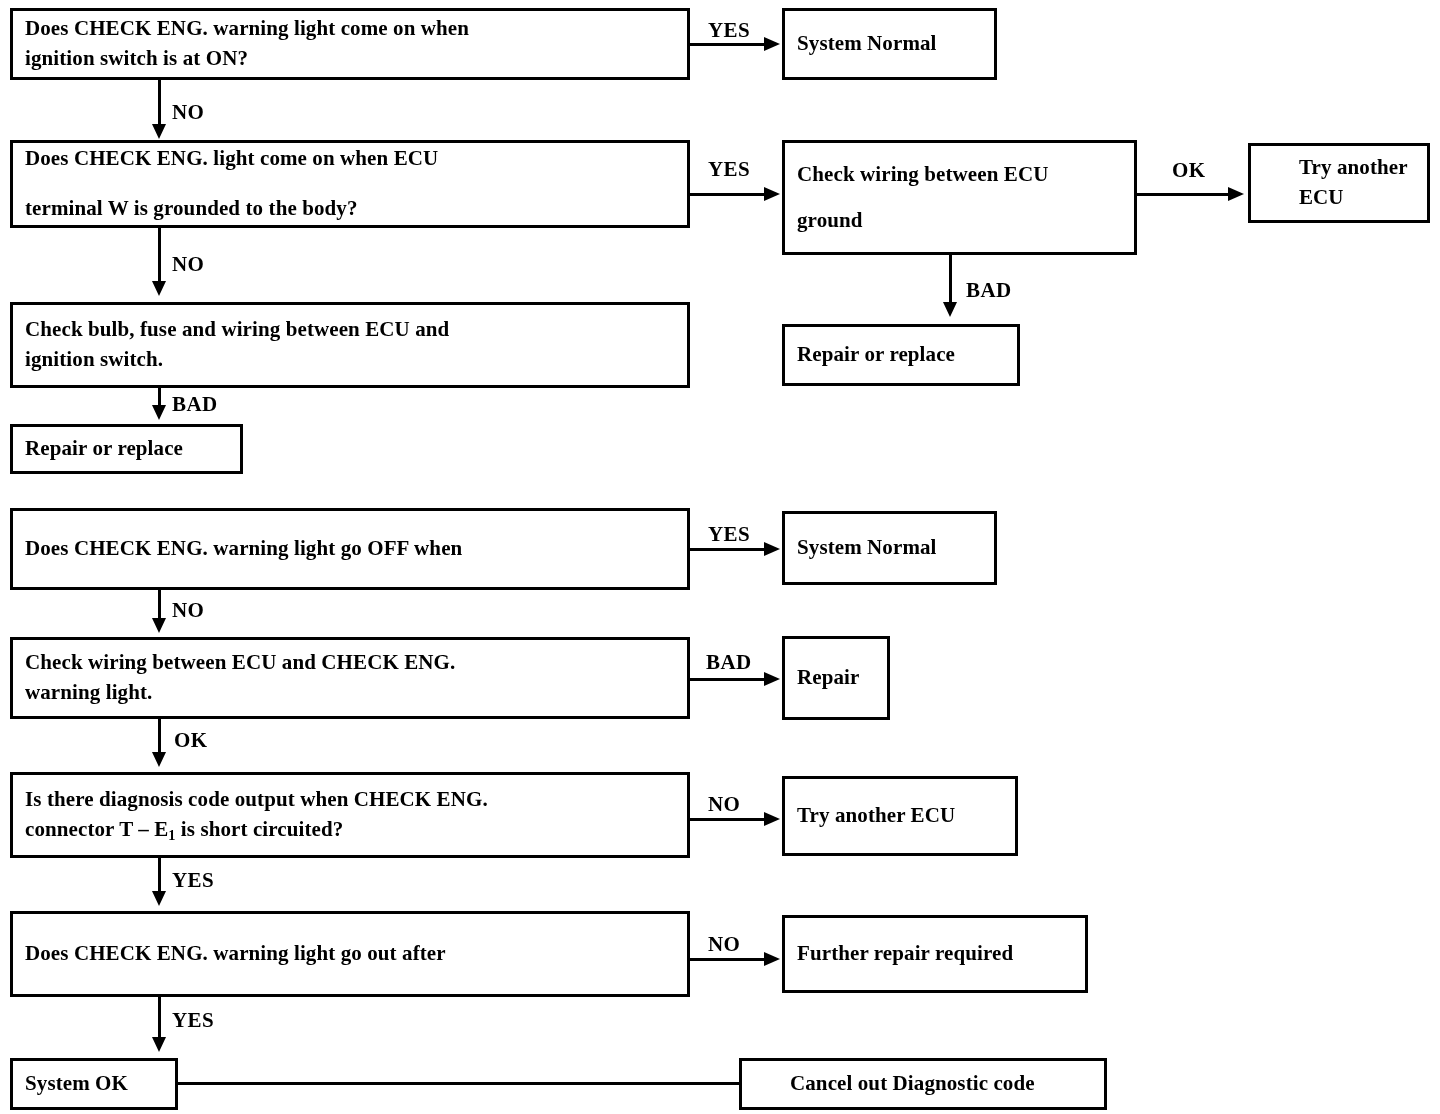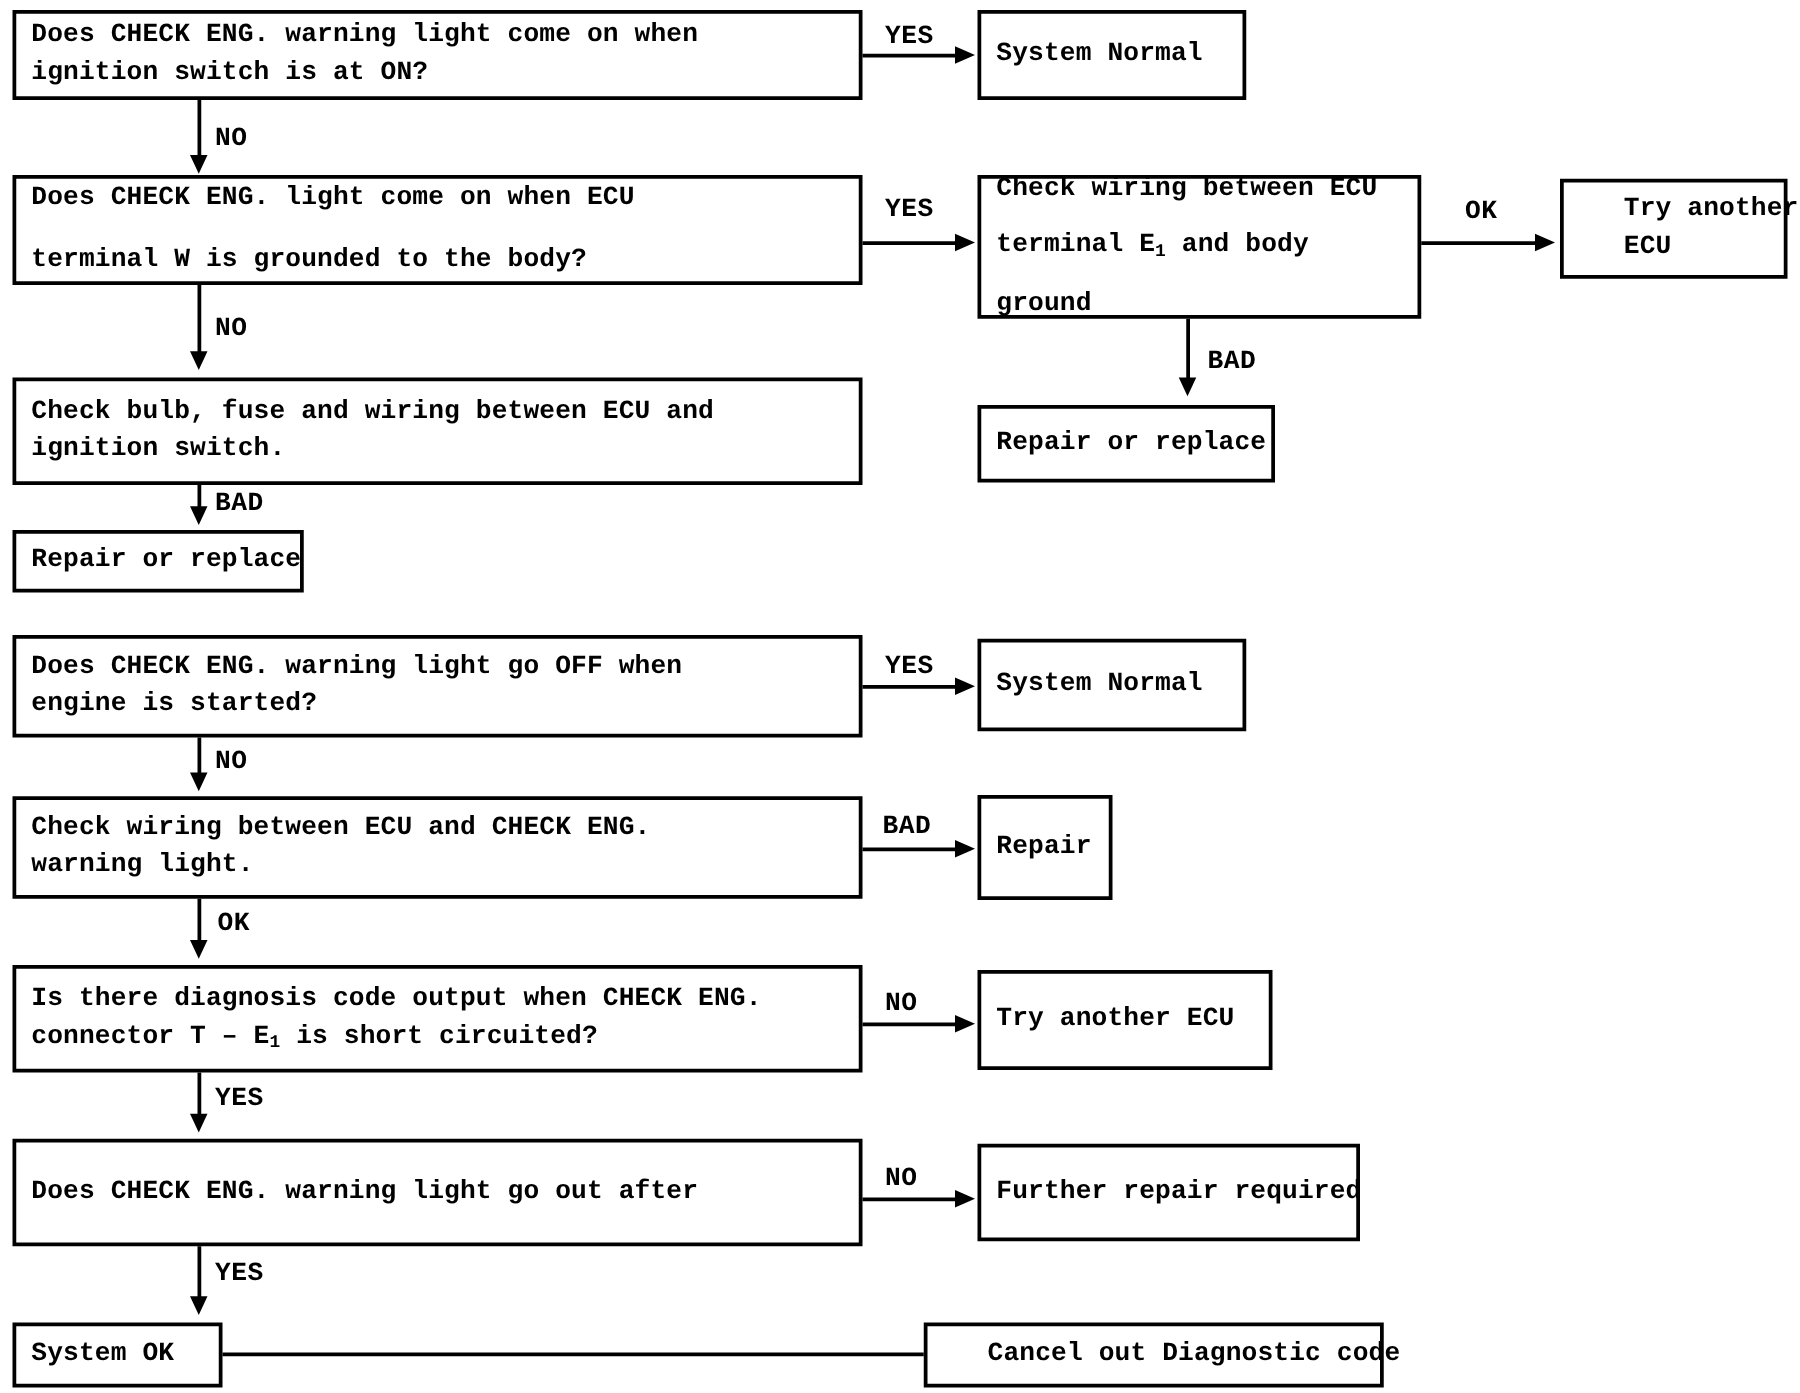--- a/index.html
+++ b/index.html
@@ -5,21 +5,21 @@
   html, body {
     margin: 0;
     padding: 0;
     background: #ffffff;
   }
   #canvas {
     position: relative;
     width: 1440px;
     height: 1114px;
     background: #ffffff;
-    font-family: Liberation Mono, monospace;
+    font-family: Liberation Serif, serif;
     overflow: hidden;
   }
   .box {
     position: absolute;
     box-sizing: border-box;
     border: 3px solid #000000;
     background: #ffffff;
     color: #000000;
     display: flex;
     flex-direction: column;
@@ -104,21 +104,20 @@
     <span class="line">Does CHECK ENG. light come on when ECU</span>
     <span class="line">terminal W is grounded to the body?</span>
   </div>
 
   <div class="hline" style="left:690px; top:193px; width:76px;"></div>
   <div class="arrow-right" style="left:764px; top:187px;"></div>
   <div class="elabel" style="left:708px; top:157px;">YES</div>
 
   <div class="box" style="left:782px; top:140px; width:355px; height:115px;gap:16px;">
     <span class="line">Check wiring between ECU</span>
-    <span class="line"><span>terminal E</span><sub>1</sub><span> and body</span></span>
     <span class="line">ground</span>
   </div>
 
   <div class="hline" style="left:1137px; top:193px; width:94px;"></div>
   <div class="arrow-right" style="left:1228px; top:187px;"></div>
   <div class="elabel" style="left:1172px; top:158px;">OK</div>
 
   <div class="box" style="left:1248px; top:143px; width:182px; height:80px;padding-left:48px;">
     <span class="line">Try another</span>
     <span class="line">ECU</span>
@@ -144,21 +143,20 @@
   <div class="vline" style="left:158px; top:388px; height:26px;"></div>
   <div class="arrow-down" style="left:152px; top:405px;"></div>
   <div class="elabel" style="left:172px; top:392px;">BAD</div>
 
   <div class="box center" style="left:10px; top:424px; width:233px; height:50px; align-items:flex-start;">
     <span class="line">Repair or replace</span>
   </div>
 
   <div class="box" style="left:10px; top:508px; width:680px; height:82px;">
     <span class="line">Does CHECK ENG. warning light go OFF when</span>
-    <span class="line">engine is started?</span>
   </div>
 
   <div class="hline" style="left:690px; top:548px; width:76px;"></div>
   <div class="arrow-right" style="left:764px; top:542px;"></div>
   <div class="elabel" style="left:708px; top:522px;">YES</div>
 
   <div class="box center" style="left:782px; top:511px; width:215px; height:74px; align-items:flex-start;">
     <span class="line">System Normal</span>
   </div>
 

